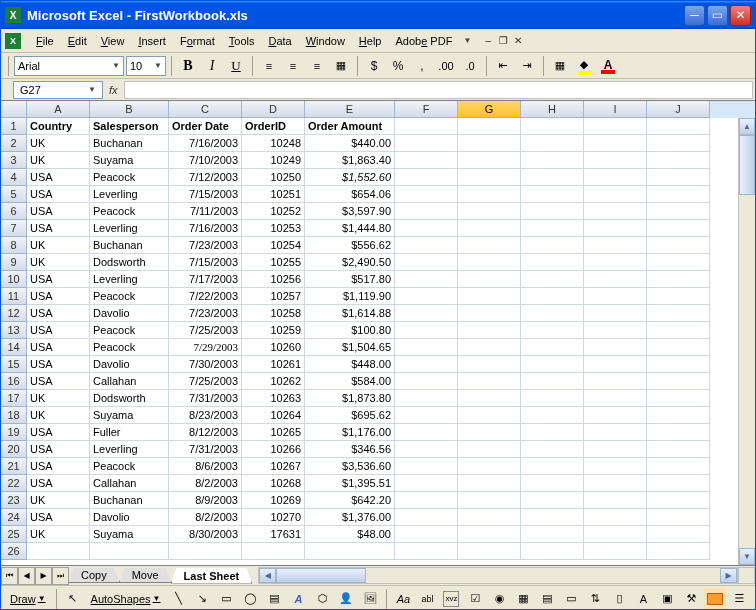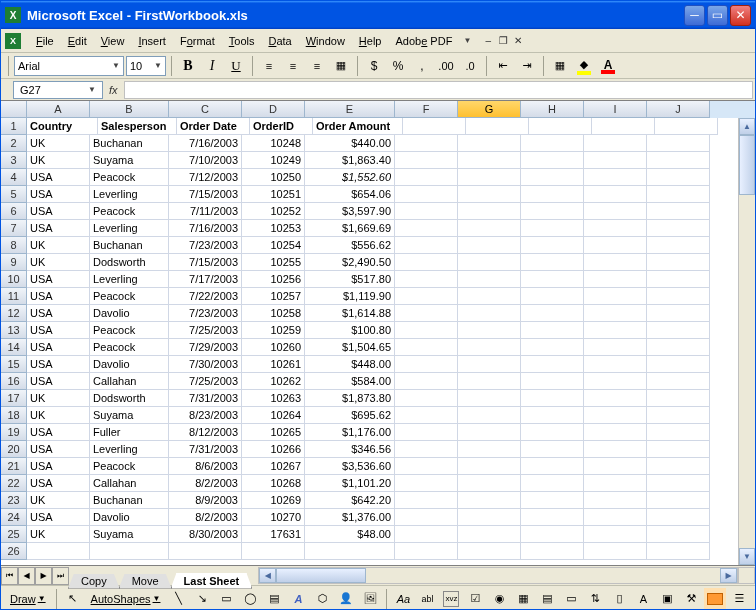--- a/index.html
+++ b/index.html
@@ -239,21 +239,21 @@
 .tab-nav-btn {
   width: 17px;
   background: #ece9d8;
   border: 1px solid #a0a0a0;
   display: flex;
   align-items: center;
   justify-content: center;
   font-size: 8px;
   cursor: pointer;
 }
-.sheet-tabs { display: flex; height: 26px; align-items: flex-end; }
+.sheet-tabs { display: flex; height: 26px; align-items: center; }
 .sheet-tab {
   background: #e0e0e0;
   border: 1px solid #808080;
   border-top: none;
   padding: 1px 8px;
   font-size: 11px;
   margin-left: -1px;
   clip-path: polygon(6px 0, calc(100% - 6px) 0, 100% 100%, 0 100%);
   padding-left: 12px;
   padding-right: 12px;
@@ -432,21 +432,21 @@
       <div class="col-header" style="width: 90px;">E</div>
       <div class="col-header" style="width: 63px;">F</div>
       <div class="col-header selected" style="width: 63px;">G</div>
       <div class="col-header" style="width: 63px;">H</div>
       <div class="col-header" style="width: 63px;">I</div>
       <div class="col-header" style="width: 63px;">J</div>
     </div>
   <div class="grid-body" id="grid-body">
       <div class="grid-row">
         <div class="row-header">1</div>
-        <div class="cell hdr" style="width: 71px;">Country</div>
+        <div class="cell hdr" style="width: 63px;">Country</div>
         <div class="cell hdr" style="width: 79px;">Salesperson</div>
         <div class="cell hdr" style="width: 73px;">Order Date</div>
         <div class="cell hdr" style="width: 63px;">OrderID</div>
         <div class="cell hdr" style="width: 90px;">Order Amount</div>
         <div class="cell hdr" style="width: 63px;"></div>
         <div class="cell hdr" style="width: 63px;"></div>
         <div class="cell hdr" style="width: 63px;"></div>
         <div class="cell hdr" style="width: 63px;"></div>
         <div class="cell hdr" style="width: 63px;"></div>
       </div>
@@ -514,21 +514,21 @@
         <div class="cell" style="width: 63px;"></div>
         <div class="cell" style="width: 63px;"></div>
         <div class="cell" style="width: 63px;"></div>
       </div>
       <div class="grid-row">
         <div class="row-header">7</div>
         <div class="cell" style="width: 63px;">USA</div>
         <div class="cell" style="width: 79px;">Leverling</div>
         <div class="cell r" style="width: 73px;">7/16/2003</div>
         <div class="cell r" style="width: 63px;">10253</div>
-        <div class="cell r" style="width: 90px;">$1,669.69</div>
+        <div class="cell r" style="width: 90px;">$1,444.80</div>
         <div class="cell" style="width: 63px;"></div>
         <div class="cell" style="width: 63px;"></div>
         <div class="cell" style="width: 63px;"></div>
         <div class="cell" style="width: 63px;"></div>
         <div class="cell" style="width: 63px;"></div>
       </div>
       <div class="grid-row">
         <div class="row-header">8</div>
         <div class="cell" style="width: 63px;">UK</div>
         <div class="cell" style="width: 79px;">Buchanan</div>
@@ -603,21 +603,21 @@
         <div class="cell" style="width: 63px;"></div>
         <div class="cell" style="width: 63px;"></div>
         <div class="cell" style="width: 63px;"></div>
         <div class="cell" style="width: 63px;"></div>
         <div class="cell" style="width: 63px;"></div>
       </div>
       <div class="grid-row">
         <div class="row-header">14</div>
         <div class="cell" style="width: 63px;">USA</div>
         <div class="cell" style="width: 79px;">Peacock</div>
-        <div class="cell r" style="width: 73px;">7/29/2003</div>
+        <div class="cell r" style="width: 73px; font-family: Liberation Serif, serif;">7/29/2003</div>
         <div class="cell r" style="width: 63px;">10260</div>
         <div class="cell r" style="width: 90px;">$1,504.65</div>
         <div class="cell" style="width: 63px;"></div>
         <div class="cell" style="width: 63px;"></div>
         <div class="cell" style="width: 63px;"></div>
         <div class="cell" style="width: 63px;"></div>
         <div class="cell" style="width: 63px;"></div>
       </div>
       <div class="grid-row">
         <div class="row-header">15</div>
@@ -709,21 +709,21 @@
         <div class="cell" style="width: 63px;"></div>
         <div class="cell" style="width: 63px;"></div>
         <div class="cell" style="width: 63px;"></div>
       </div>
       <div class="grid-row">
         <div class="row-header">22</div>
         <div class="cell" style="width: 63px;">USA</div>
         <div class="cell" style="width: 79px;">Callahan</div>
         <div class="cell r" style="width: 73px;">8/2/2003</div>
         <div class="cell r" style="width: 63px;">10268</div>
-        <div class="cell r" style="width: 90px;">$1,101.20</div>
+        <div class="cell r" style="width: 90px;">$1,395.51</div>
         <div class="cell" style="width: 63px;"></div>
         <div class="cell" style="width: 63px;"></div>
         <div class="cell" style="width: 63px;"></div>
         <div class="cell" style="width: 63px;"></div>
         <div class="cell" style="width: 63px;"></div>
       </div>
       <div class="grid-row">
         <div class="row-header">23</div>
         <div class="cell" style="width: 63px;">UK</div>
         <div class="cell" style="width: 79px;">Buchanan</div>

